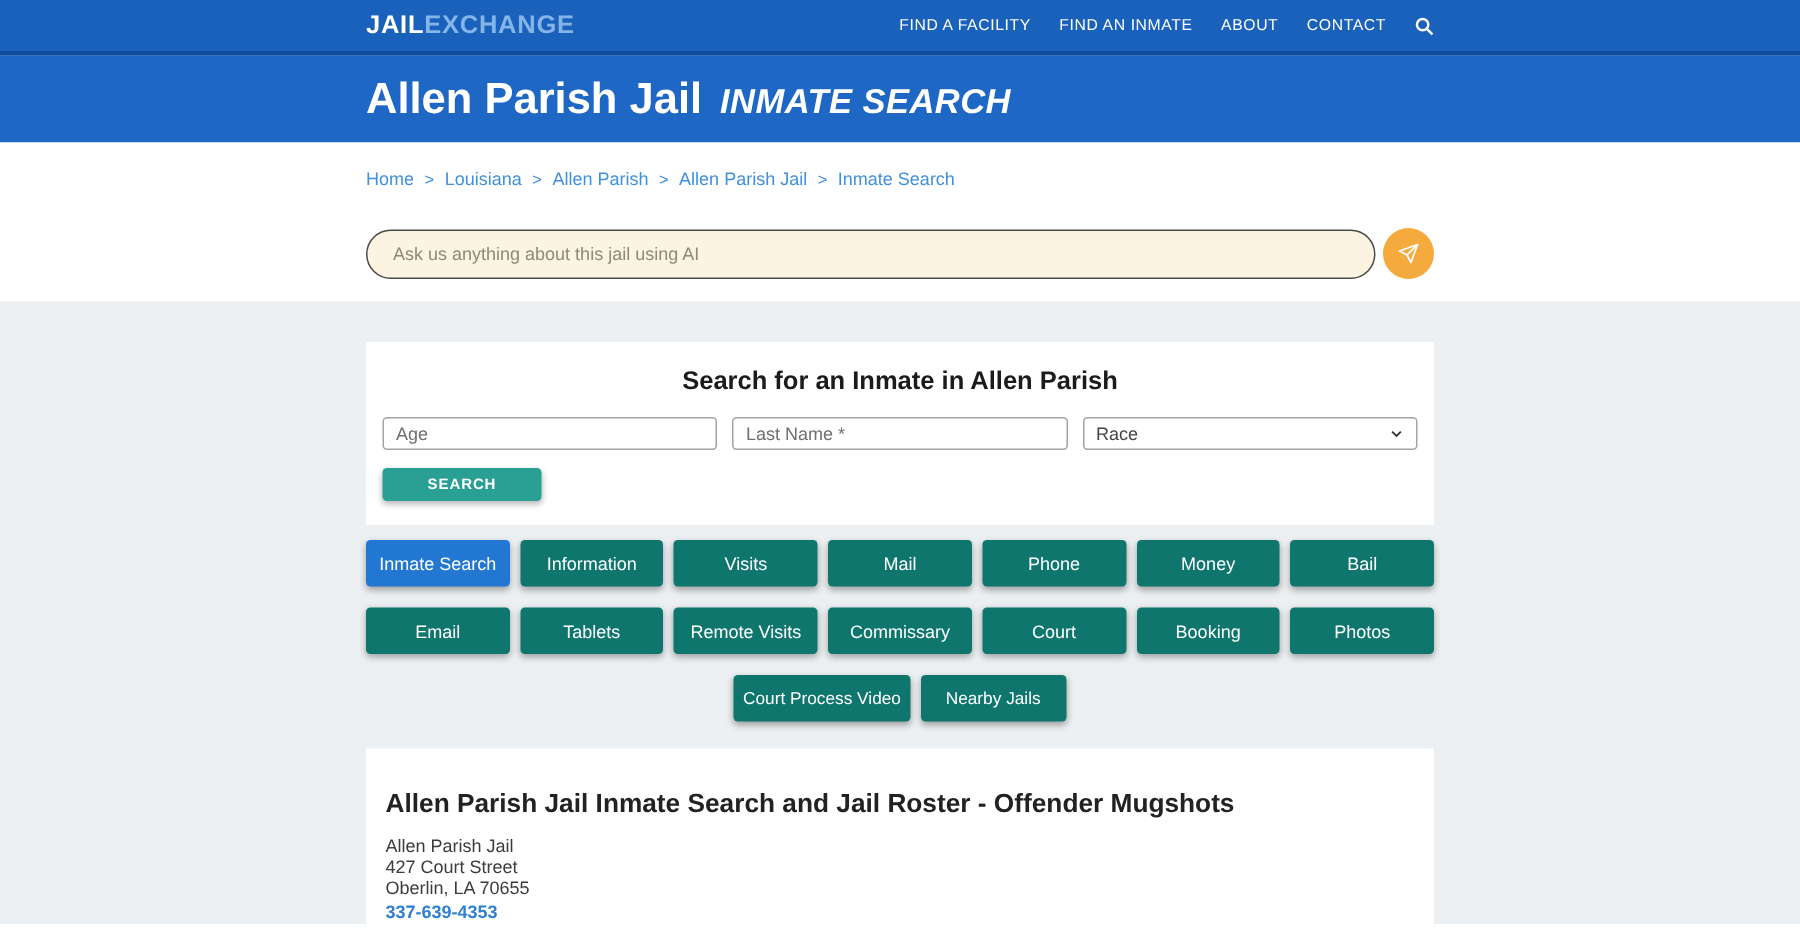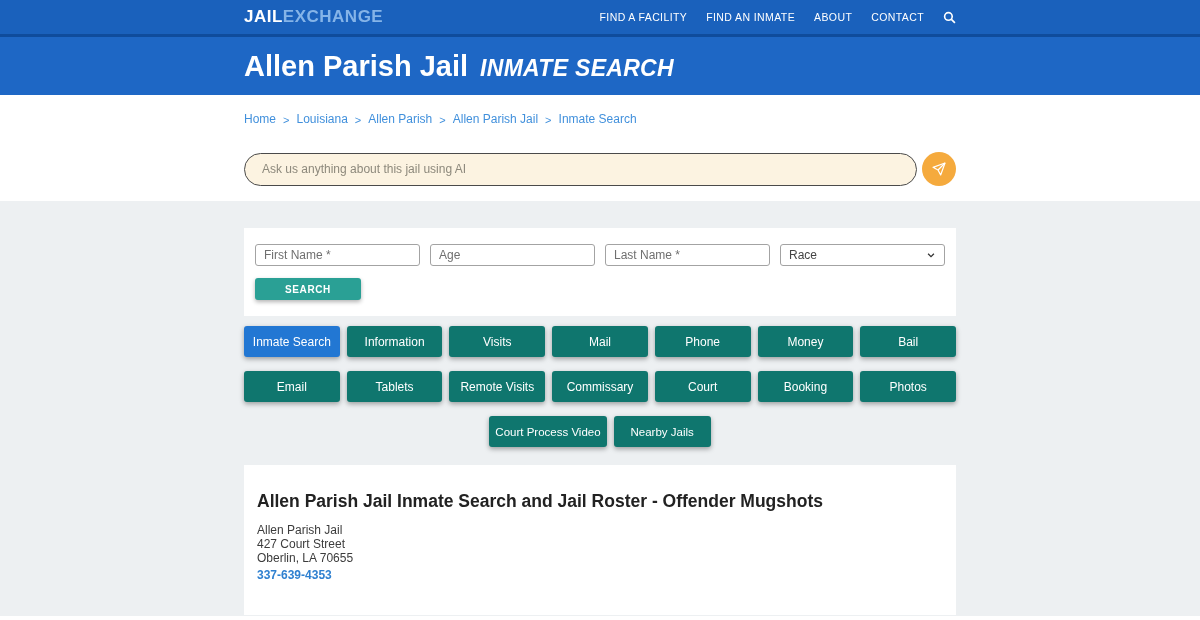--- a/index.html
+++ b/index.html
@@ -105,22 +105,22 @@
             <path d="M21 3 14.5 21l-4-7.5L3 9.5 21 3z"></path>
           </svg>
       </span>
     </button>
   </div>
 </div>
 
 <div class="gray">
 
   <div class="card card1">
+    <div class="form-title">Search for an Inmate in Allen Parish</div>
     <div class="form-row">
-      <input class="tfield" type="text" placeholder="First Name *" style="">
       <input class="tfield" type="text" placeholder="Age" style="">
       <input class="tfield" type="text" placeholder="Last Name *" style="">
       <div class="race">
         <span>Race</span>
         <span style="display:flex;">
           <svg width="10" height="10" viewBox="0 0 24 24" fill="none" stroke="#333" stroke-width="3">
               <path d="M5 9l7 7 7-7"></path>
             </svg>
         </span>
       </div>

